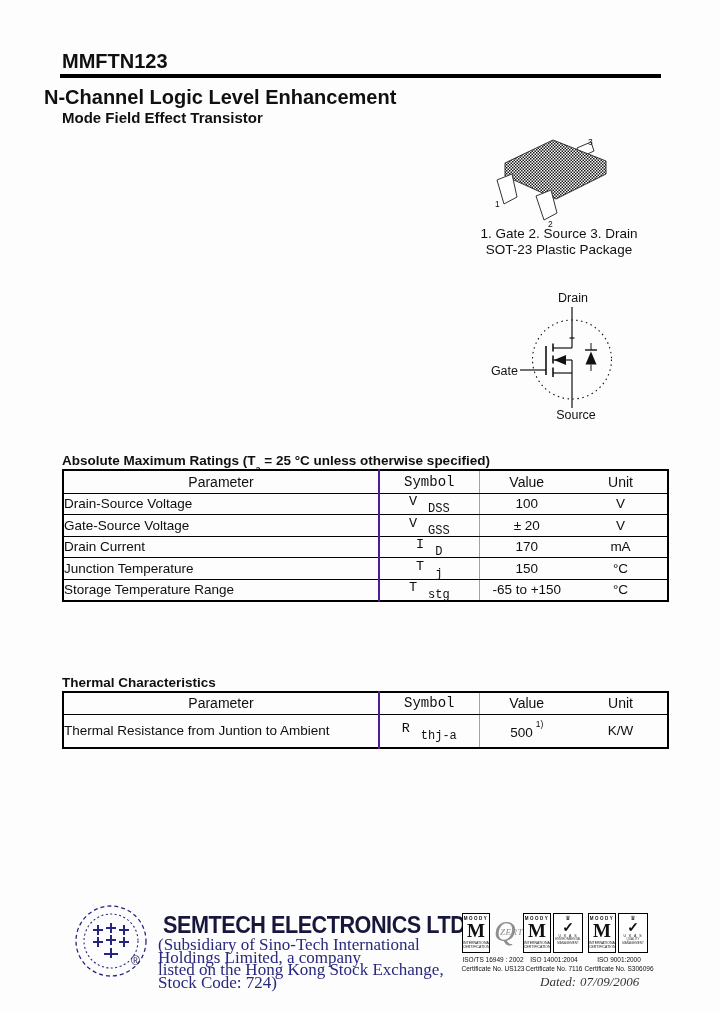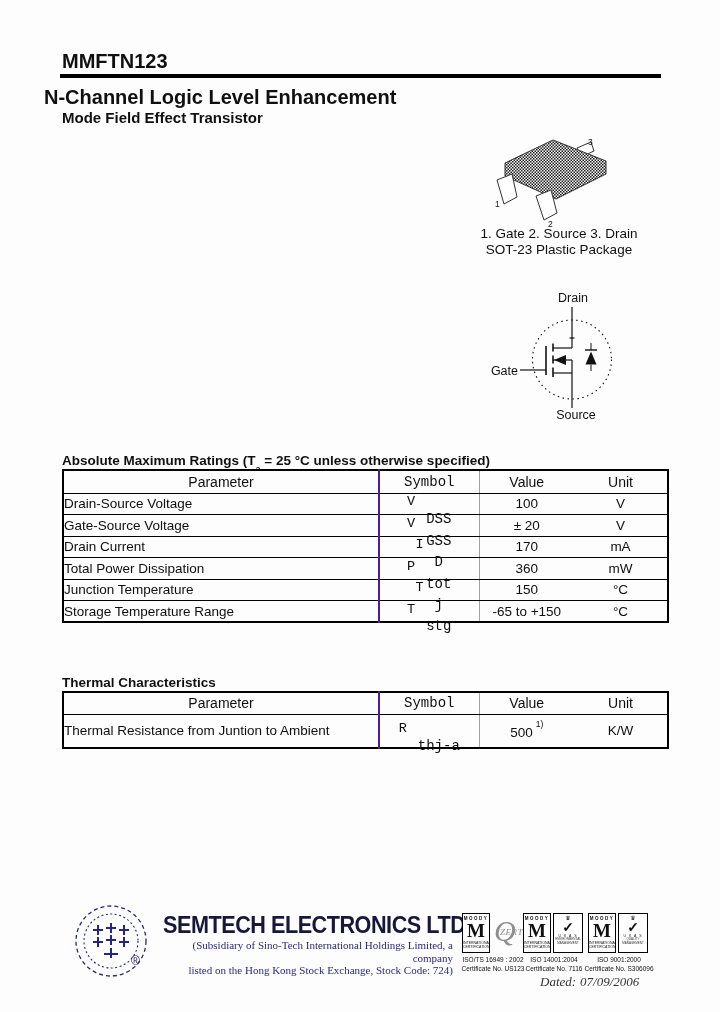--- a/index.html
+++ b/index.html
@@ -32,38 +32,38 @@
 
   
   table.spec { border-collapse:collapse; table-layout:fixed; font-size:13.5px; color:#0e0e0e; background:#fdfdfd; border:2px solid #000; }
   table.spec th, table.spec td { border-top:1px solid #000; border-bottom:1px solid #000; padding:0; text-align:center; vertical-align:middle; font-weight:normal; }
   table.spec th { font-size:14px; }
   table.spec td.p, table.spec th.p { text-align:left; padding-left:0; }
   table.spec td:nth-child(1), table.spec th:nth-child(1) { border-right:2px solid #4c1d95; }
   table.spec td:nth-child(2), table.spec th:nth-child(2) { border-right:1px solid #84cc16;font-family:Liberation Mono, monospace; }
   table.spec td:nth-child(3), table.spec th:nth-child(3) { border-right:none; }
   table.spec td:nth-child(4), table.spec th:nth-child(4) { border-left:none; }
-  table.spec sub { font-size:14px; position:relative; top:14px; margin-left:11px; }
+  table.spec sub { font-size:12px; position:relative; top:3px; margin-left:11px; }
   table.spec sup { font-size:8.5px; position:relative; top:-4px; margin-left:3px; }
   .t-amr { left:62px; top:469px; width:605px; }
   .t-amr thead tr { height:23px; }
   .t-amr tbody tr { height:21.5px; }
   .t-th { left:62px; top:691px; width:605px; }
   .t-th thead tr { height:22px; }
   .t-th tbody tr { height:34px; }
 
   
   .footnote { left:76px; top:744px; font-size:13.5px; }
   .footnote sup { font-size:9px; position:relative; top:-3px; margin-right:4px; }
 
   
   .logo-svg { left:73px; top:903px; }
   .reg-mark { left:131px; top:954px; font-size:12px; color:#21215e; }
   .company { left:163px; top:912px; font-size:23px; font-weight:bold; color:#17173c; letter-spacing:-0.5px; transform:scaleX(0.94); transform-origin:left top; white-space:nowrap; }
-  .subsidiary { left:158px; top:939px; width:295px; text-align:right; font-family:"Liberation Serif", serif; font-size:11px; line-height:12.5px; color:#28287e; }
+  .subsidiary { left:158px; top:939px; width:295px; text-align:left; font-family:"Liberation Serif", serif; font-size:17px; line-height:12.5px; color:#28287e; }
 
   .cert { top:913px; }
   .cert-boxes { display:flex; gap:2px; }
   .mbox { width:28px; height:40px; border:1px solid #000; background:#fff; text-align:center; overflow:hidden; }
   .moody { font-size:4.5px; letter-spacing:1.5px; margin-top:1.5px; font-weight:bold; }
   .bigm { font-size:19px; font-weight:bold; line-height:19px; font-family:"Liberation Serif", serif; }
   .intl { font-size:3.5px; line-height:4px; margin-top:1px; }
   .qzert { width:30px; height:40px; position:relative; color:#8e8e8e; }
   .qzert .q { font-family:"Liberation Serif", serif; font-size:30px; font-style:italic; position:absolute; left:2px; top:1px; }
   .qzert .zert { font-family:"Liberation Serif", serif; font-size:9px; font-style:italic; position:absolute; left:8px; top:14px; letter-spacing:0.5px;text-align:right; }
@@ -164,26 +164,20 @@
           <td class="p">Gate-Source Voltage</td>
           <td><span>V</span><sub>GSS</sub></td>
           <td>± 20</td>
           <td>V</td>
         </tr>
         <tr>
           <td class="p">Drain Current</td>
           <td><span>I</span><sub>D</sub></td>
           <td>170</td>
           <td>mA</td>
-        </tr>
-        <tr>
-          <td class="p">Total Power Dissipation</td>
-          <td><span>P</span><sub>tot</sub></td>
-          <td>360</td>
-          <td>mW</td>
         </tr>
         <tr>
           <td class="p">Junction Temperature</td>
           <td><span>T</span><sub>j</sub></td>
           <td>150</td>
           <td>°C</td>
         </tr>
         <tr>
           <td class="p">Storage Temperature Range</td>
           <td><span>T</span><sub>stg</sub></td>

